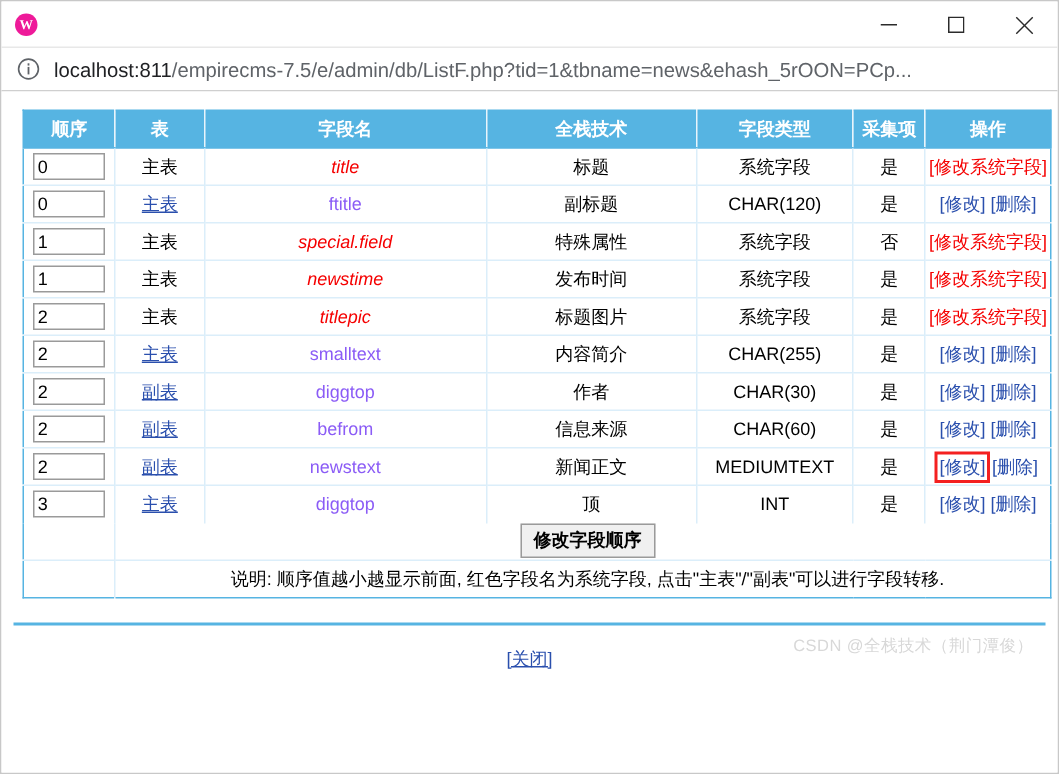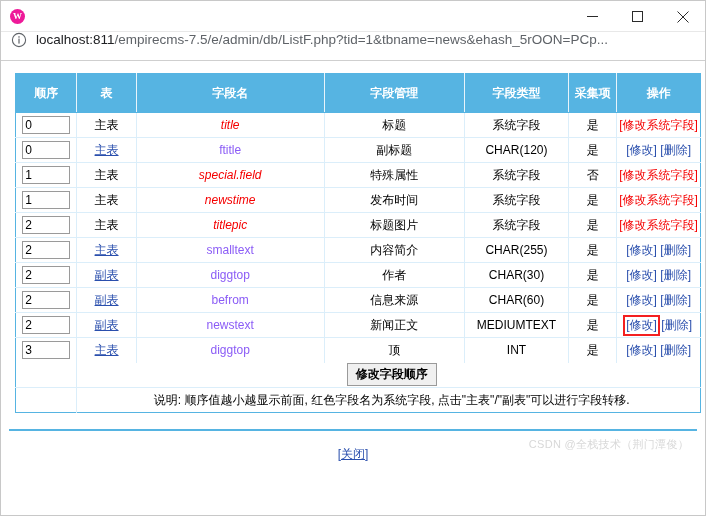--- a/index.html
+++ b/index.html
@@ -47,21 +47,21 @@
   .win-btn {
     width: 45px; display: flex; align-items: center; justify-content: center;
     color: #2b2b2b;
   }
   .win-btn svg { display: block; }
 
   
   .omnibox {
     height: 29px; min-height: 29px;
     background: #ffffff;
-    display: flex; 
+    display: flex; align-items: center;
     padding: 0 10px;
     border-bottom: 1px solid #cfcfcf;
   }
   .info-icon {
     width: 16px; height: 16px; flex: none; margin-right: 9px;
     color: #5f6368;
   }
   .url-text {
     font-size: 13.5px; color: #5f6368; white-space: nowrap;
     overflow: hidden; text-overflow: clip;
@@ -104,21 +104,21 @@
     width: 686px;
     border-collapse: collapse;
     background: #ffffff;
     border: 1px solid #56b4e2;
   }
   table.fields th {
     background: #56b4e2;
     color: #ffffff;
     font-size: 12px;
     font-weight: bold;
-    height: 39px;
+    height: 25px;
     border-right: 1px solid #e8f4fb;
     border-bottom: 1px solid #56b4e2;
     text-align: center;
     padding: 0;
   }
   table.fields th:last-child { border-right: none; }
   table.fields td {
     height: 25px;
     border-right: 1px solid #dbeefa;
     border-bottom: 1px solid #dbeefa;
@@ -261,21 +261,21 @@
             <col class="c-label">
               <col class="c-type">
               <col class="c-coll">
               <col class="c-ops">
           </colgroup>
           <thead>
             <tr>
               <th>顺序</th>
               <th>表</th>
               <th>字段名</th>
-              <th>字段管理</th>
+              <th>全栈技术</th>
               <th>字段类型</th>
               <th>采集项</th>
               <th>操作</th>
             </tr>
           </thead>
           <tbody id="rows-body">
               <tr>
                 <td><input type="text" class="order-input" value="0" style=""></td>
                 <td><span>主表</span></td>
                 <td><span class="sysname">title</span></td>

